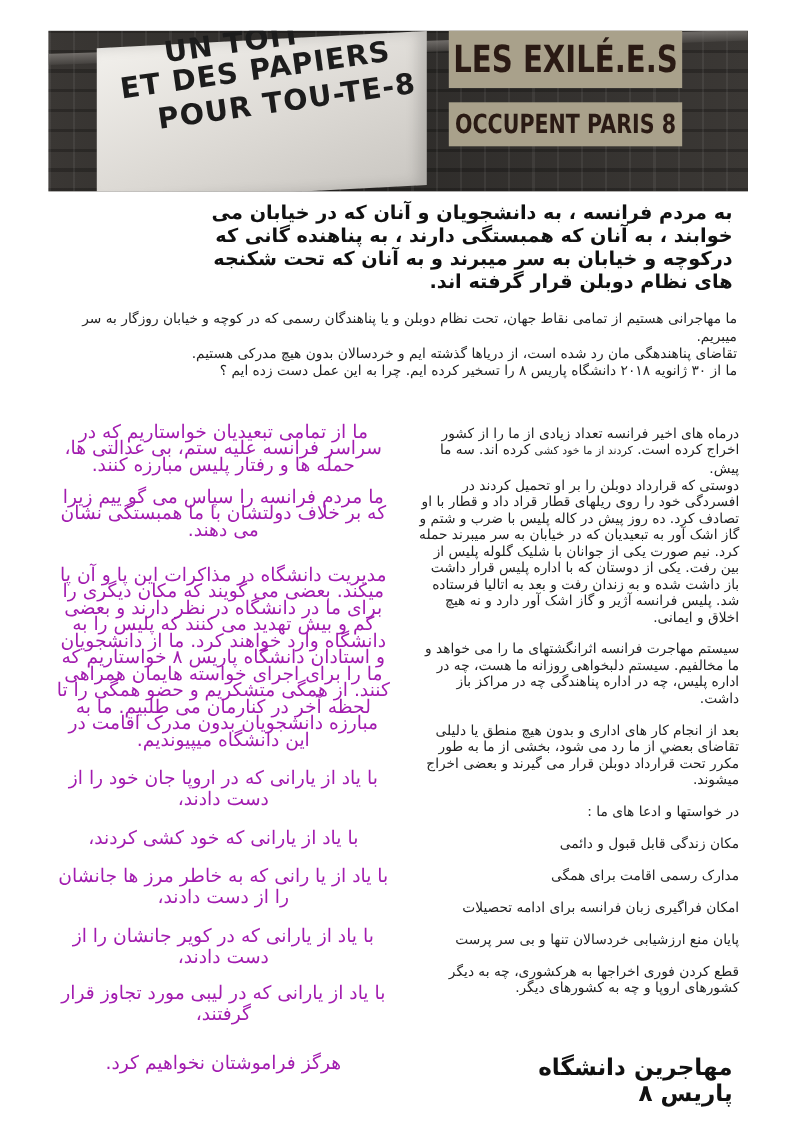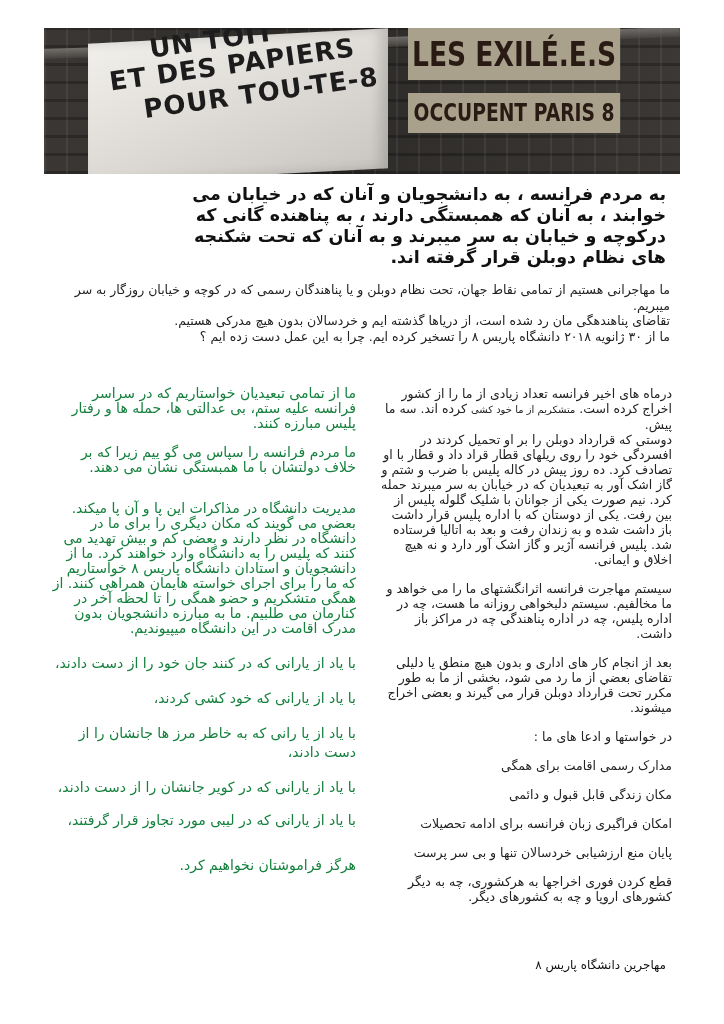--- a/index.html
+++ b/index.html
@@ -57,28 +57,28 @@
     position: absolute; left: 60px; top: 282px; width: 610px;
     font-size: 12.5px; line-height: 15.5px; color: #222;
   }
   .intro p { margin: 0; }
   .col-right {
     position: absolute; left: 380px; top: 386px; width: 292px;
     font-size: 12.5px; line-height: 15px; color: #222;
   }
   .col-left {
     position: absolute; left: 50px; top: 386px; width: 306px;
-    font-size: 14px; line-height: 15px; color: #15803d;
+    font-size: 17px; line-height: 15px; color: #a21caf; text-align: center;
   }
   .col-right p, .col-left p { margin: 0 0 14px 0; }
   .demand { margin: 0 0 14px 0; }
   .demand-title { margin: 0 0 14px 0; }
   .signature {
     position: absolute; left: 420px; top: 958px; width: 246px;
-    font-size: 12px; font-weight: normal; color: #111;
+    font-size: 21px; font-weight: bold; color: #111;
   }
   .small { font-size: 10px; }
 </style>
 </head>
 <body>
 
 <div class="hero">
   <div class="grid"></div>
   <div class="ledge"></div>
   <div class="banner"></div>
@@ -93,37 +93,37 @@
 
 <div class="headline rtl">به مردم فرانسه ، به دانشجویان و آنان که در خیابان می خوابند ، به آنان که همبستگی دارند ، به پناهنده گانی که درکوچه و خیابان به سر میبرند و به آنان که تحت شکنجه های نظام دوبلن قرار گرفته اند.</div>
 
 <div class="intro rtl">
   <p>ما  مهاجرانی هستیم از تمامی نقاط جهان، تحت نظام دوبلن و یا پناهندگان رسمی که در کوچه و خیابان روزگار به سر میبریم.</p>
   <p>تقاضای پناهندهگی مان رد شده است، از دریاها گذشته ایم و خردسالان بدون هیچ مدرکی هستیم.</p>
   <p>ما از ۳۰ ژانویه ۲۰۱۸ دانشگاه پاریس ۸ را تسخیر کرده ایم. چرا به این عمل دست زده ایم ؟</p>
 </div>
 
 <div class="col-right rtl">
-  <p style="margin-bottom:0"><span>درماه های اخیر فرانسه تعداد زیادی از ما را از کشور اخراج کرده است. </span><span class="small">متشکریم از ما خود کشی</span><span> کرده اند. سه ما پیش.</span></p>
+  <p style="margin-bottom:0"><span>درماه های اخیر فرانسه تعداد زیادی از ما را از کشور اخراج کرده است. </span><span class="small">کردند از ما خود کشی</span><span> کرده اند. سه ما پیش.</span></p>
   <p>دوستی که قرارداد دوبلن را بر او تحمیل کردند در افسردگی خود را روی ریلهای قطار قراد داد و قطار با او تصادف کرد. ده روز پیش در کاله پلیس با ضرب و شتم و گاز اشک آور به تبعیدیان که در خیابان به سر میبرند حمله کرد. نیم صورت یکی از جوانان با شلیک گلوله پلیس از بین رفت. یکی از دوستان که با اداره پلیس قرار داشت باز داشت شده و به زندان رفت و بعد به اتالیا فرستاده شد. پلیس فرانسه آژیر و گاز اشک آور دارد و نه هیچ اخلاق و ایمانی.</p>
   <p>سیستم مهاجرت فرانسه اثرانگشتهای ما را می خواهد و ما مخالفیم. سیستم دلبخواهی روزانه ما هست، چه در اداره پلیس، چه در اداره پناهندگی چه در مراکز باز داشت.</p>
   <p>بعد از انجام کار های اداری و بدون هیچ منطق یا دلیلی  تقاضای بعضي از ما رد می شود، بخشی از ما به طور مکرر تحت قرارداد دوبلن قرار می گیرند و بعضی اخراج میشوند.</p>
   <div class="demand-title">در خواستها و ادعا های ما :</div>
+  <div class="demand">مکان زندگی قابل قبول و دائمی</div>
   <div class="demand">مدارک رسمی اقامت برای همگی</div>
-  <div class="demand">مکان زندگی قابل قبول و دائمی</div>
   <div class="demand">امکان فراگیری زبان فرانسه برای ادامه تحصیلات</div>
   <div class="demand">پایان منع ارزشیابی خردسالان تنها و بی سر پرست</div>
   <div class="demand">قطع کردن فوری اخراجها به هرکشوری،  چه به دیگر کشورهای اروپا و چه به کشورهای دیگر.</div>
 </div>
 
 <div class="col-left rtl">
   <p>ما از تمامی تبعیدیان خواستاریم  که در سراسر فرانسه علیه  ستم، بی عدالتی ها،  حمله ها و رفتار پلیس مبارزه کنند.</p>
   <p style="margin-bottom:26px"> ما مردم فرانسه را سپاس می گو ییم زیرا که بر خلاف دولتشان با ما همبستگی نشان می دهند.</p>
   <p style="margin-bottom:18px">مدیریت دانشگاه در مذاکرات این پا و آن پا میکند. بعضی می گویند که مکان دیگری را برای ما در دانشگاه در نظر دارند و بعضی کم و بیش تهدید می کنند که پلیس را به دانشگاه وارد خواهند کرد. ما از دانشجویان و استادان دانشگاه پاریس ۸ خواستاریم که ما را برای اجرای خواسته هایمان همراهی کنند. از همگی متشکریم و حضو همگی را  تا لحظه آخر در کنارمان می طلبیم. ما به مبارزه دانشجویان بدون مدرک اقامت در این دانشگاه میپیوندیم.</p>
-  <p style="line-height:19px;margin-bottom:16px">با یاد از یارانی که در کنند جان خود را از دست دادند،</p>
+  <p style="line-height:19px;margin-bottom:16px">با یاد از یارانی که در اروپا جان خود را از دست دادند،</p>
   <p style="line-height:19px;margin-bottom:16px">با یاد از  یارانی که خود کشی کردند،</p>
   <p style="line-height:19px;margin-bottom:16px">با یاد از  یا رانی که به خاطر مرز ها جانشان را از دست دادند،</p>
   <p style="line-height:19px;">با یاد  از یارانی که در کویر جانشان را از دست دادند،</p>
   <p style="line-height:19px;margin-bottom:26px">با یاد از یارانی که در لیبی مورد تجاوز قرار گرفتند،</p>
   <p style="line-height:19px">هرگز فراموشتان نخواهیم کرد.</p>
 </div>
 
 <div class="signature rtl">مهاجرین دانشگاه پاریس ۸</div>
 
 </body></html>

